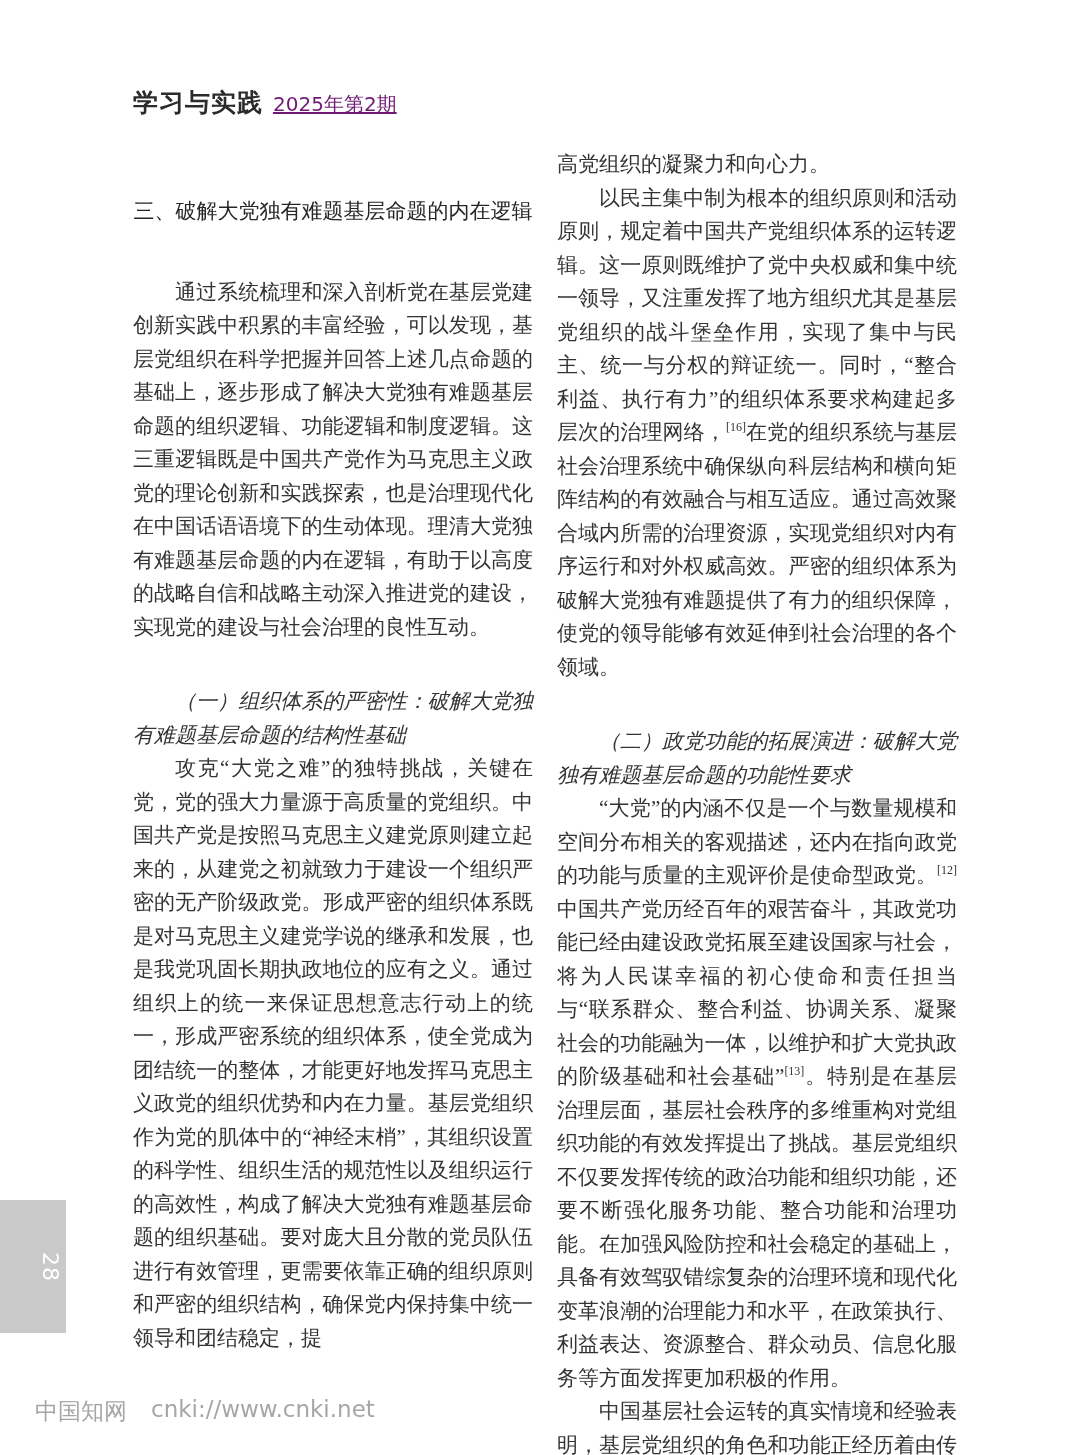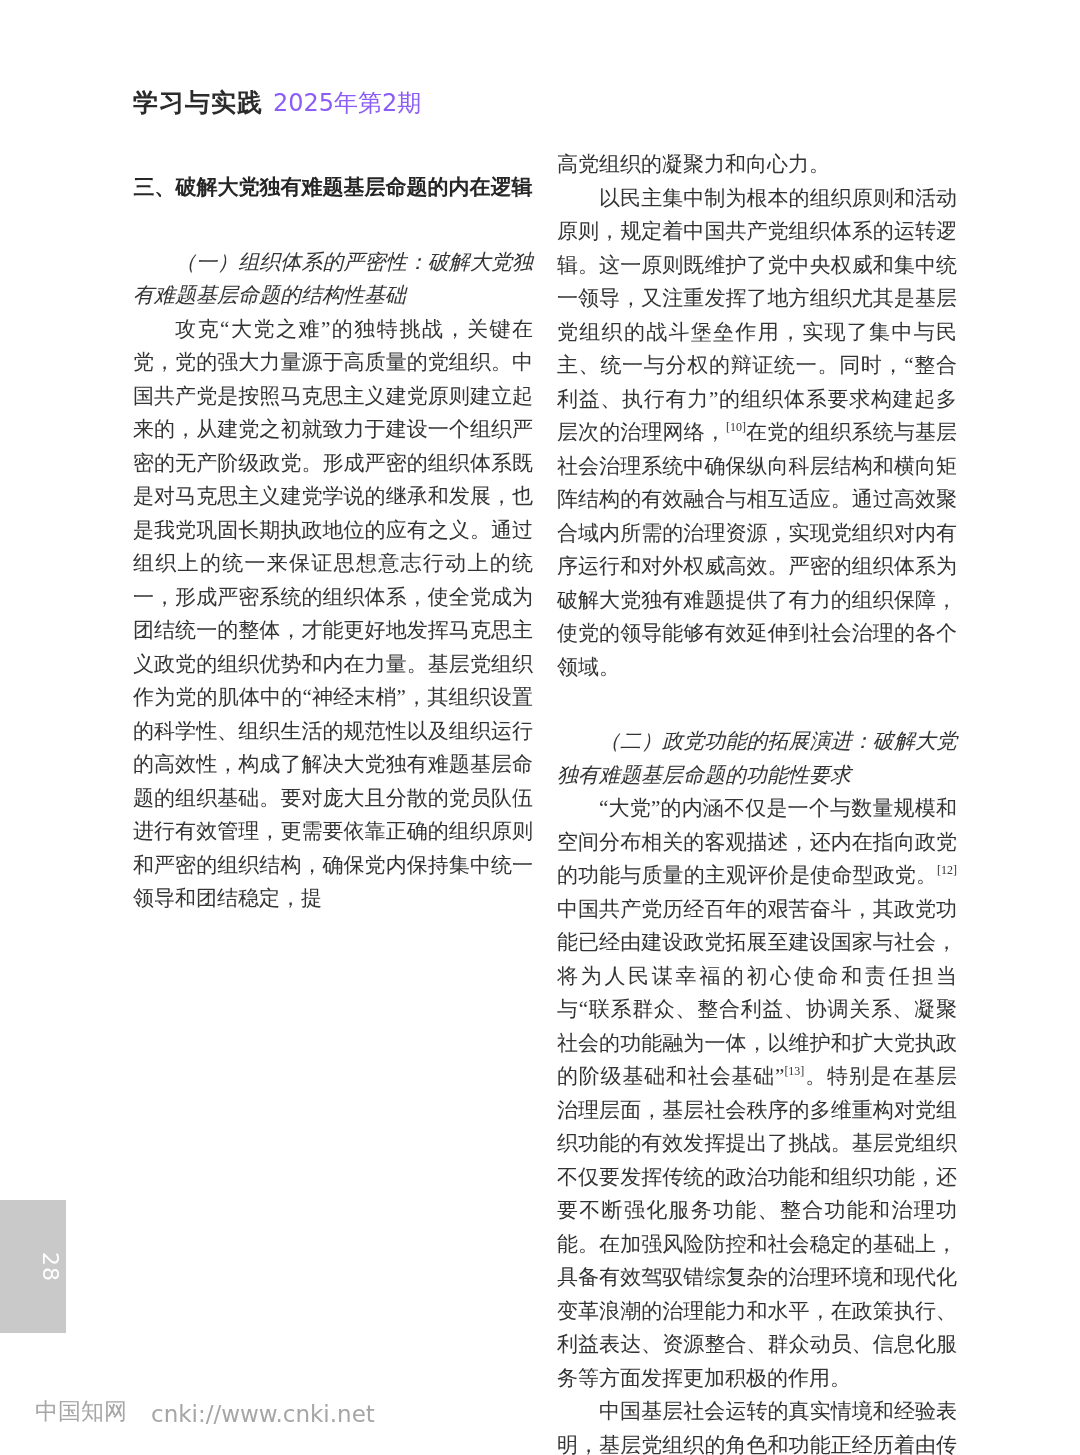--- a/index.html
+++ b/index.html
@@ -23,47 +23,48 @@
   }
   .journal-name {
     font-family: "DejaVu Sans", "Liberation Sans", sans-serif;
     font-weight: 700;
     font-size: 25px;
     color: #2b2b2b;
     letter-spacing: 1px;
   }
   .journal-issue {
     font-family: "DejaVu Sans", "Liberation Sans", sans-serif;
-    font-size: 24px;
-    color: #8b5cf6;
+    font-size: 20px;
+    color: #701a75;
+    text-decoration: underline;
   }
   .content {
     position: absolute;
     left: 133px;
     top: 148px;
     width: 824px;
     display: flex;
     gap: 24px;
   }
   .column { width: 400px; }
   .body {
     font-size: 21px;
     line-height: 33.5px;
     text-align: justify;
     color: #333333;
   }
   .indent { text-indent: 2em; }
   .heading {
     font-family: "DejaVu Sans", "Liberation Sans", sans-serif;
-    font-weight: 700;
+    font-weight: 400;
     font-size: 21px;
     line-height: 33.5px;
     text-align: center;
     color: #262626;
-    margin: 23px 0;
+    margin: 47px 0;
   }
   .subheading {
     font-size: 21px;
     line-height: 33.5px;
     text-align: justify;
     color: #333333;
     font-style: italic;
     margin-top: 41px;
   }
   .body sup, .subheading sup {
@@ -88,46 +89,47 @@
     color: #ffffff;
     font-family: "DejaVu Sans", "Liberation Sans", sans-serif;
     font-size: 22px;
     letter-spacing: 1px;
   }
   .footer {
     position: absolute;
     left: 35px;
     top: 1396px;
     display: flex;
-    align-items: flex-end;
+    align-items: flex-start;
     gap: 24px;
     font-family: "DejaVu Sans", "Liberation Sans", sans-serif;
     font-size: 23px;
     color: #a6a6a6;
   }
 </style>
 </head>
 <body>
 
 <div class="page">
 
   <div class="header">
     <span class="journal-name">学习与实践</span>
     <span class="journal-issue">2025年第2期</span>
   </div>
 
   <div class="content">
     <div class="column" id="col-left">
         <div class="heading"><span>三、破解大党独有难题基层命题的内在逻辑</span></div>
+        <div class="body indent"><span>通过系统梳理和深入剖析党在基层党建创新实践中积累的丰富经验，可以发现，基层党组织在科学把握并回答上述几点命题的基础上，逐步形成了解决大党独有难题基层命题的组织逻辑、功能逻辑和制度逻辑。这三重逻辑既是中国共产党作为马克思主义政党的理论创新和实践探索，也是治理现代化在中国话语语境下的生动体现。理清大党独有难题基层命题的内在逻辑，有助于以高度的战略自信和战略主动深入推进党的建设，实现党的建设与社会治理的良性互动。</span></div>
         <div class="subheading indent"><span>（一）组织体系的严密性：破解大党独有难题基层命题的结构性基础</span></div>
         <div class="body indent"><span>攻克“大党之难”的独特挑战，关键在党，党的强大力量源于高质量的党组织。中国共产党是按照马克思主义建党原则建立起来的，从建党之初就致力于建设一个组织严密的无产阶级政党。形成严密的组织体系既是对马克思主义建党学说的继承和发展，也是我党巩固长期执政地位的应有之义。通过组织上的统一来保证思想意志行动上的统一，形成严密系统的组织体系，使全党成为团结统一的整体，才能更好地发挥马克思主义政党的组织优势和内在力量。基层党组织作为党的肌体中的“神经末梢”，其组织设置的科学性、组织生活的规范性以及组织运行的高效性，构成了解决大党独有难题基层命题的组织基础。要对庞大且分散的党员队伍进行有效管理，更需要依靠正确的组织原则和严密的组织结构，确保党内保持集中统一领导和团结稳定，提</span></div>
       </div>
     <div class="column" id="col-right">
         <div class="body"><span>高党组织的凝聚力和向心力。</span></div>
-        <div class="body indent"><span>以民主集中制为根本的组织原则和活动原则，规定着中国共产党组织体系的运转逻辑。这一原则既维护了党中央权威和集中统一领导，又注重发挥了地方组织尤其是基层党组织的战斗堡垒作用，实现了集中与民主、统一与分权的辩证统一。同时，“整合利益、执行有力”的组织体系要求构建起多层次的治理网络，</span><sup>[10]</sup><span>在党的组织系统与基层社会治理系统中确保纵向科层结构和横向矩阵结构的有效融合与相互适应。通过高效聚合域内所需的治理资源，实现党组织对内有序运行和对外权威高效。严密的组织体系为破解大党独有难题提供了有力的组织保障，使党的领导能够有效延伸到社会治理的各个领域。</span></div>
+        <div class="body indent"><span>以民主集中制为根本的组织原则和活动原则，规定着中国共产党组织体系的运转逻辑。这一原则既维护了党中央权威和集中统一领导，又注重发挥了地方组织尤其是基层党组织的战斗堡垒作用，实现了集中与民主、统一与分权的辩证统一。同时，“整合利益、执行有力”的组织体系要求构建起多层次的治理网络，</span><sup>[16]</sup><span>在党的组织系统与基层社会治理系统中确保纵向科层结构和横向矩阵结构的有效融合与相互适应。通过高效聚合域内所需的治理资源，实现党组织对内有序运行和对外权威高效。严密的组织体系为破解大党独有难题提供了有力的组织保障，使党的领导能够有效延伸到社会治理的各个领域。</span></div>
         <div class="subheading indent"><span>（二）政党功能的拓展演进：破解大党独有难题基层命题的功能性要求</span></div>
         <div class="body indent"><span>“大党”的内涵不仅是一个与数量规模和空间分布相关的客观描述，还内在指向政党的功能与质量的主观评价是使命型政党。</span><sup>[12]</sup><span>中国共产党历经百年的艰苦奋斗，其政党功能已经由建设政党拓展至建设国家与社会，将为人民谋幸福的初心使命和责任担当与“联系群众、整合利益、协调关系、凝聚社会的功能融为一体，以维护和扩大党执政的阶级基础和社会基础”</span><sup>[13]</sup><span>。特别是在基层治理层面，基层社会秩序的多维重构对党组织功能的有效发挥提出了挑战。基层党组织不仅要发挥传统的政治功能和组织功能，还要不断强化服务功能、整合功能和治理功能。在加强风险防控和社会稳定的基础上，具备有效驾驭错综复杂的治理环境和现代化变革浪潮的治理能力和水平，在政策执行、利益表达、资源整合、群众动员、信息化服务等方面发挥更加积极的作用。</span></div>
         <div class="body indent"><span>中国基层社会运转的真实情境和经验表明，基层党组织的角色和功能正经历着由传统统治与管理向现代治理与善治的方向转变。这一转</span></div>
       </div>
   </div>
 
   <div class="page-num-block">
     <span class="page-num">28</span>
   </div>
 

